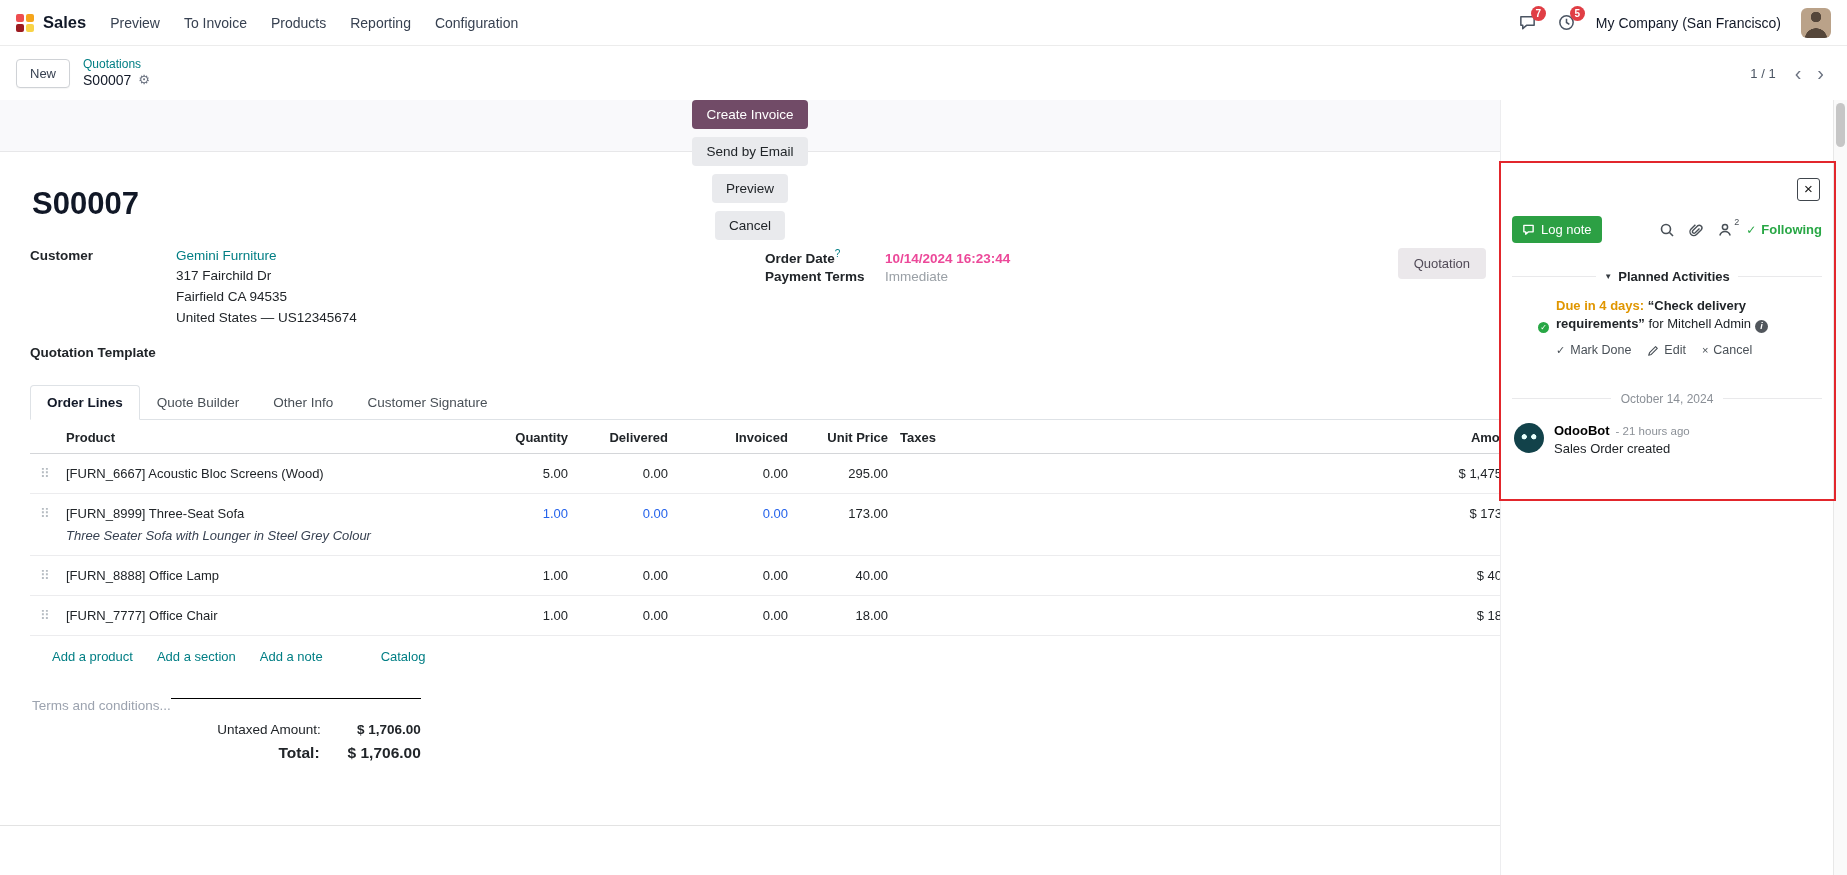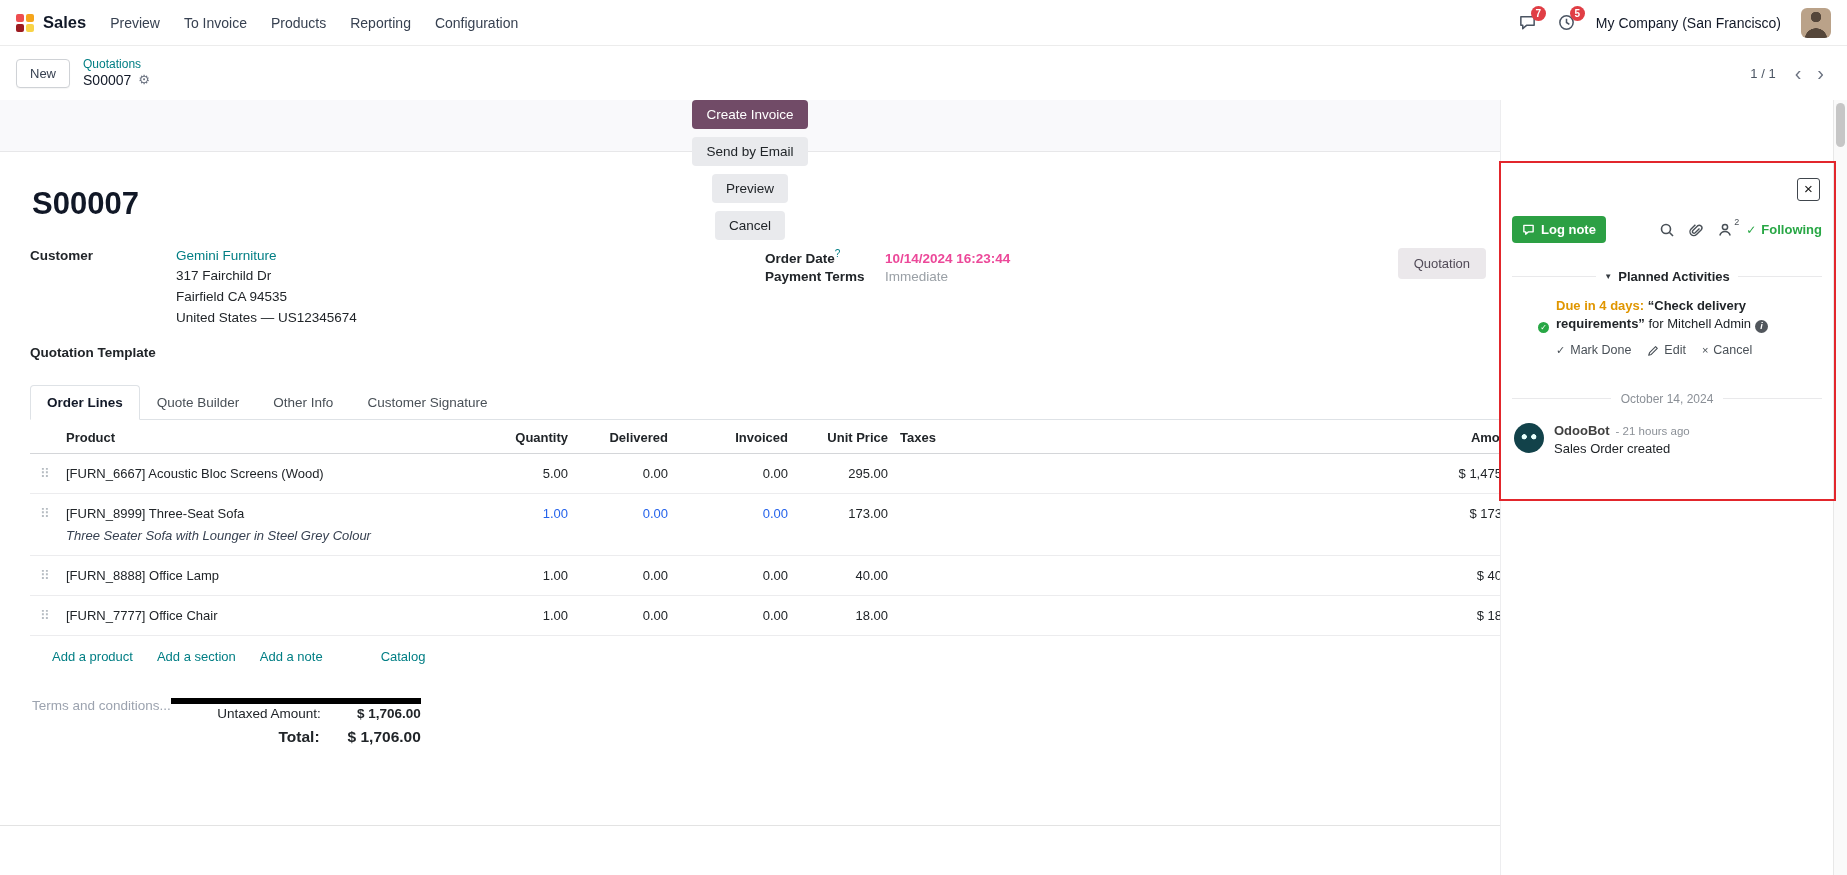--- a/index.html
+++ b/index.html
@@ -73,34 +73,34 @@
   .lines-table tbody tr:first-child td { border-top:none; }
   .handle-cell { color:#b6bcc2; font-size:13px; cursor:grab; padding-left:10px !important; }
   .desc { font-style:italic; color:#374151; margin-top:7px; font-weight:400; }
   .mod { color:#2563eb; }
   .lines-table td.amount, .lines-table th.amount { padding-right:16px; text-align:right; white-space:nowrap; }
   .line-links { display:flex; align-items:center; gap:24px; border-top:1px solid #ececee; padding:13px 0 4px 22px; font-size:13px; width:1506px; }
   .catalog-link { margin-left:34px; }
   
   .bottom-zone { display:flex; justify-content:flex-start; margin-top:30px; width:1506px; align-items:flex-start; }
   .terms { color:#9ca3af; font-size:13.5px; margin-left:2px; cursor:text; }
-  .totals { width:250px; margin-right:16px; border-top:6px solid #000000; padding-top:2px; font-size:13.5px; }
+  .totals { width:250px; margin-right:16px; border-top:1px solid #000000; padding-top:23px; font-size:13.5px; }
   .trow { display:flex; justify-content:flex-end; align-items:baseline; gap:28px; margin-bottom:7px; }
   .tval { font-weight:700; min-width:72px; text-align:right; white-space:nowrap; }
   .trow.total { font-size:15.5px; font-weight:700; }
   
   .chatter { width:333px; border-left:1px solid #ededef; position:relative; background:#fff; flex-shrink:0; }
   .red-annotation { position:absolute; top:61px; left:-2px; width:337px; height:340px; border:2px solid #e2262c; pointer-events:none; z-index:4; }
   .chatter-inner { padding:0 11px; }
   .close-row { display:flex; justify-content:flex-end; padding-top:78px; }
   .close-btn { width:23px; height:23px; border:1px solid #40464d; border-radius:3px; background:#fff; color:#111;
                font-size:15px; line-height:20px; text-align:center; cursor:pointer; margin-right:2px; }
   .chatter-toolbar { display:flex; align-items:center; margin-top:15px; }
   .log-note-btn { display:inline-flex; align-items:center; gap:6px; background:#2ca044; color:#fff; font-size:13px;
-                  padding:6px 10px; border-radius:4px; cursor:pointer; white-space:nowrap;font-weight:bold; }
+                  padding:6px 10px; border-radius:4px; cursor:pointer; white-space:nowrap; }
   .toolbar-icons { margin-left:auto; display:flex; align-items:center; gap:13px; }
   .ticon { cursor:pointer; display:inline-flex; position:relative; }
   .followers-sup { position:absolute; top:-5px; right:-6px; font-size:9px; color:#495057; }
   .following { display:inline-flex; gap:5px; color:#28a745; font-size:13px; font-weight:700; cursor:pointer; align-items:center; white-space:nowrap; }
   .following .chk { font-size:12px; }
   .planned-header { display:flex; align-items:center; gap:8px; margin-top:26px; }
   .hline { flex:1; height:1px; background:#e9e9eb; }
   .planned-center { display:flex; align-items:center; gap:6px; cursor:pointer; }
   .caret { font-size:8px; color:#343a40; }
   .planned-title { font-size:13px; font-weight:700; color:#212529; }
@@ -117,21 +117,21 @@
               line-height:13px; text-align:center; font-style:italic; font-weight:700; margin-left:4px; vertical-align:-1px; cursor:pointer; }
   .activity-actions { display:flex; gap:16px; margin-top:9px; color:#495057; font-size:12.5px; }
   .act-btn { display:inline-flex; align-items:center; gap:5px; cursor:pointer; white-space:nowrap; }
   .act-btn .ic { font-size:11px; }
   .date-divider { display:flex; align-items:center; gap:10px; margin-top:32px; color:#8b9097; font-size:12px; white-space:nowrap; }
   .message { display:flex; gap:10px; margin-top:17px; padding:0 2px; }
   .msg-avatar { width:30px; height:30px; border-radius:50%; flex-shrink:0; background:
       radial-gradient(circle at 34% 46%, #e8fffb 2.3px, rgba(0,0,0,0) 2.9px),
       radial-gradient(circle at 66% 46%, #e8fffb 2.3px, rgba(0,0,0,0) 2.9px), #12424a; }
   .msg-head { font-size:13px; display:flex; align-items:baseline; gap:6px; }
-  .author { font-weight:700; color:#404040; }
+  .author { font-weight:700; color:#000000; }
   .mtime { color:#8b9097; font-size:11.5px; }
   .msg-text { font-size:13px; margin-top:3px; color:#212529; }
   
   .scrollbar-track { width:14px; background:#fafafa; border-left:1px solid #e8e8e8; position:relative; flex-shrink:0; }
   .scroll-thumb { position:absolute; top:3px; left:2px; width:9px; height:44px; border-radius:5px; background:#c6c6c6; cursor:pointer; }
 </style>
 </head>
 <body>
 
 <nav class="topbar">

